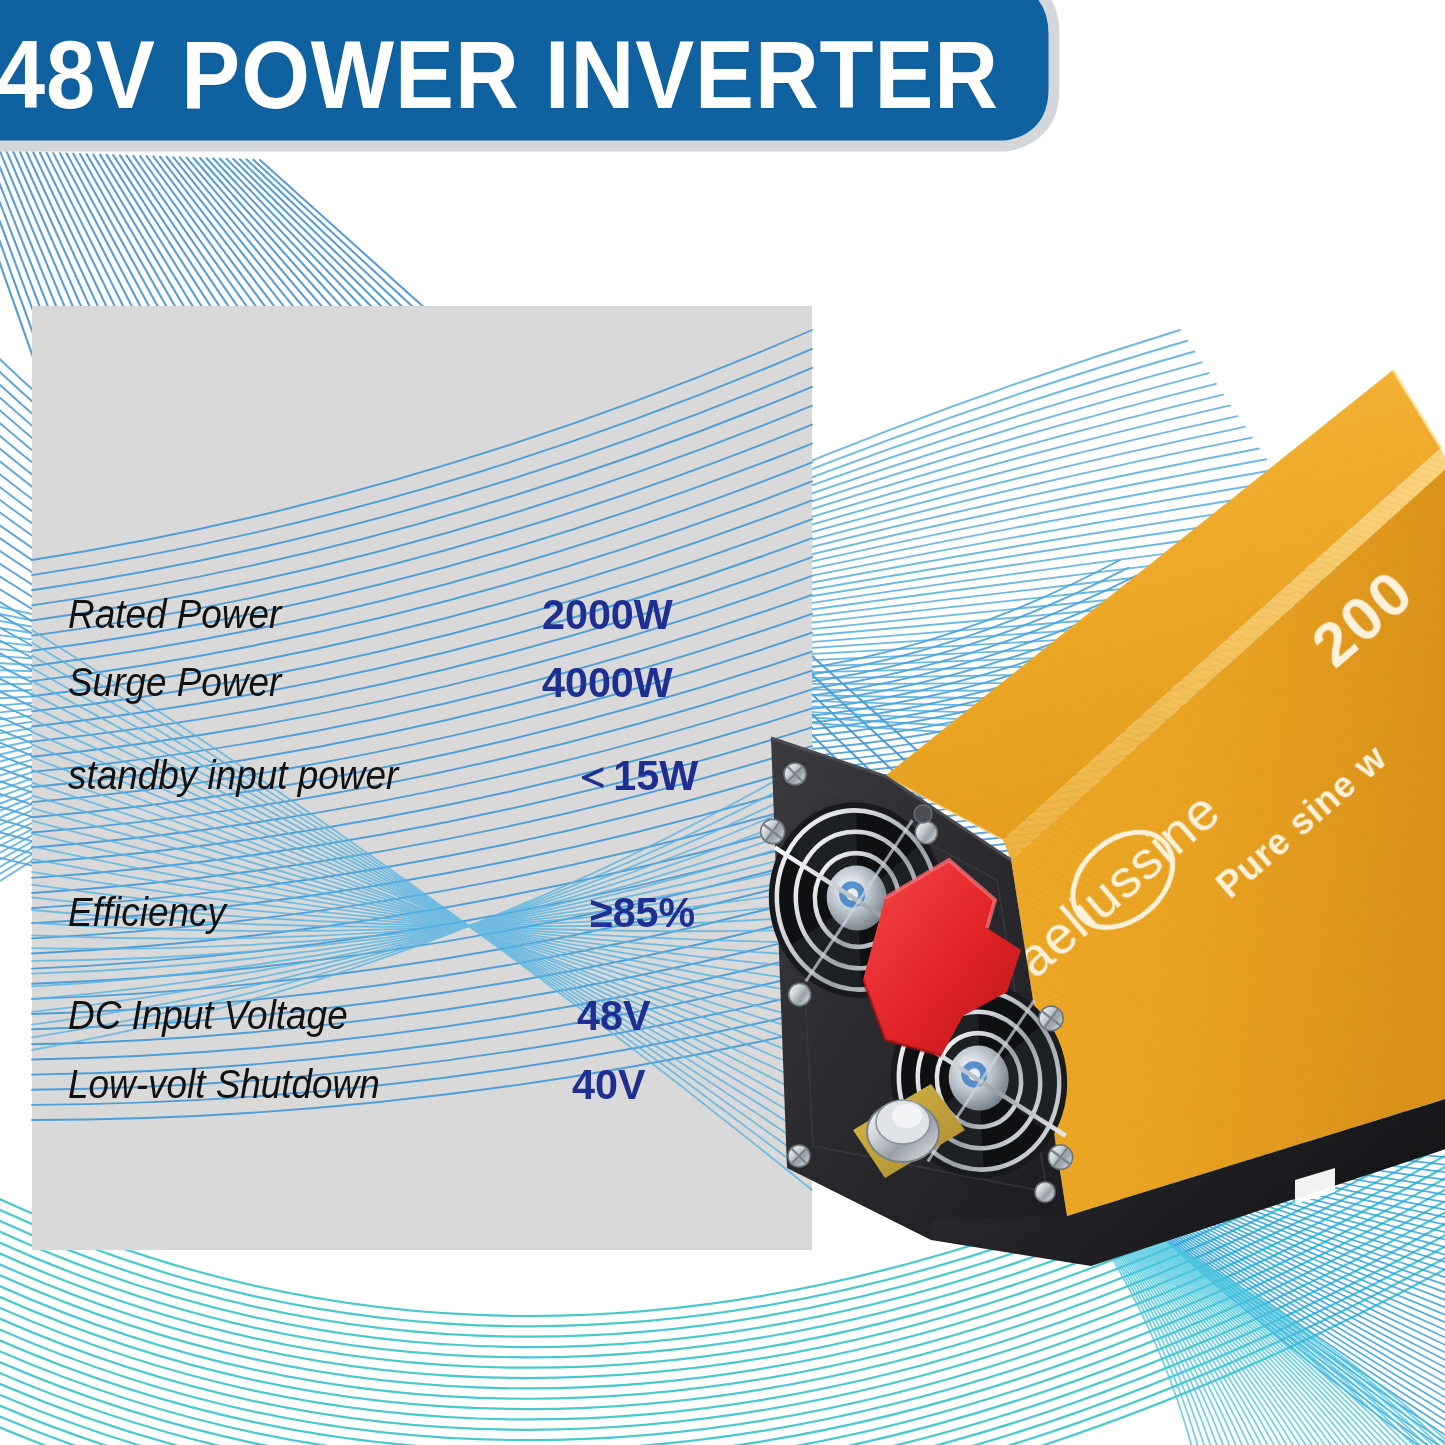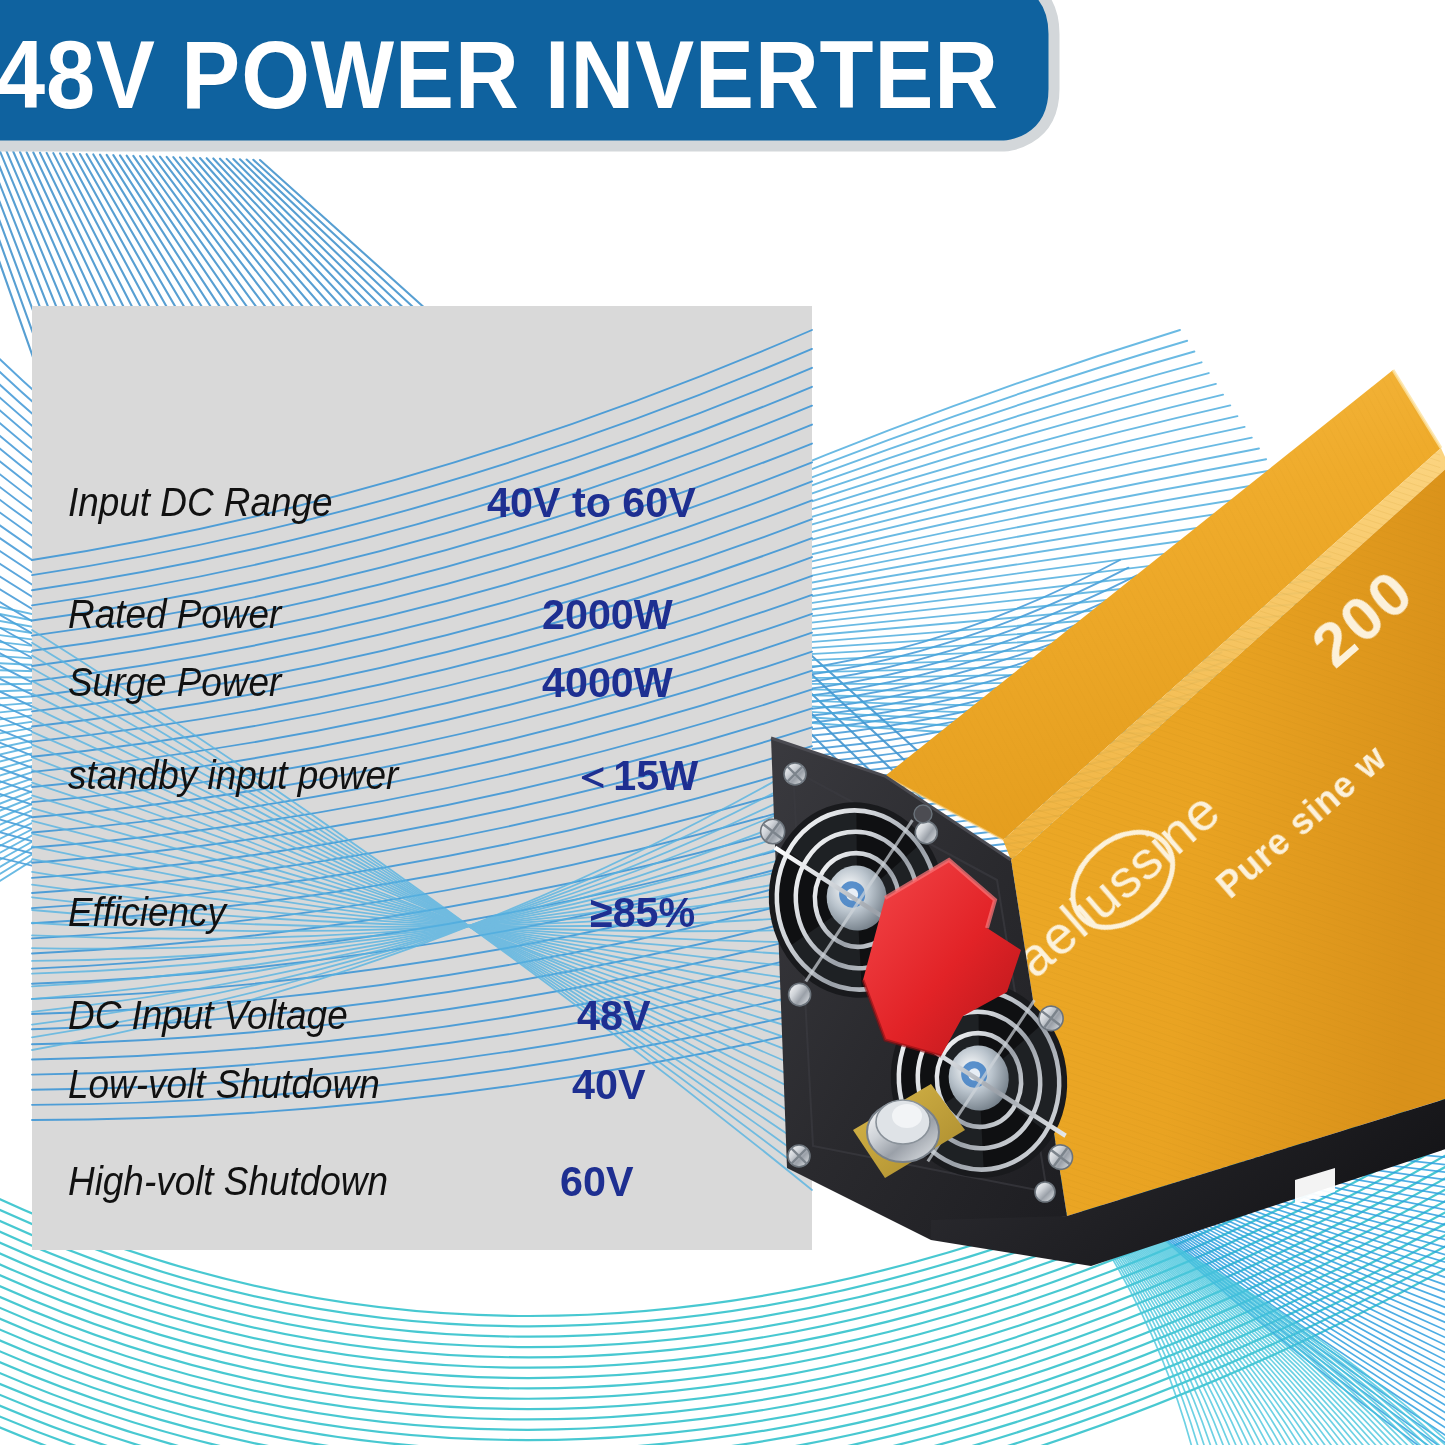--- a/index.html
+++ b/index.html
@@ -432,24 +432,20 @@
   </svg>
 
   <div id="banner">
     <svg viewBox="0 0 1105 166" preserveAspectRatio="none">
       <path id="banner-shape" d="M -20,-20 L 1000,-20 C 1000,-20 1060,-20 1060,40 L 1060,95 C 1060,150 1010,152 1010,152 L -20,152 Z" fill="#0f629f" stroke="#d3d7da" stroke-width="11" stroke-linejoin="round"></path>
     </svg>
   </div>
   <div id="banner-title">48V POWER INVERTER</div>
 
   <div id="spec-rows">
-      <div class="spec-row" style="top: 159px;">
-        <div class="spec-label">Input DC Range</div>
-        <div class="spec-value" style="left: 455px;">40V to 60V</div>
-      </div>
       <div class="spec-row" style="top: 271px;">
         <div class="spec-label">Rated Power</div>
         <div class="spec-value" style="left: 510px;">2000W</div>
       </div>
       <div class="spec-row" style="top: 339px;">
         <div class="spec-label">Surge Power</div>
         <div class="spec-value" style="left: 510px;">4000W</div>
       </div>
       <div class="spec-row" style="top: 432px;">
         <div class="spec-label">standby input power</div>
@@ -460,24 +456,20 @@
         <div class="spec-value" style="left: 558px;">≥85%</div>
       </div>
       <div class="spec-row" style="top: 672px;">
         <div class="spec-label">DC Input Voltage</div>
         <div class="spec-value" style="left: 545px;">48V</div>
       </div>
       <div class="spec-row" style="top: 741px;">
         <div class="spec-label">Low-volt Shutdown</div>
         <div class="spec-value" style="left: 540px;">40V</div>
       </div>
-      <div class="spec-row" style="top: 838px;">
-        <div class="spec-label">High-volt Shutdown</div>
-        <div class="spec-value" style="left: 528px;">60V</div>
-      </div>
     </div>
 
   <div id="product">
     <svg viewBox="0 0 720 930" preserveAspectRatio="none">
       <defs>
         <linearGradient id="gTop" x1="0" y1="0" x2="0.35" y2="1">
           <stop offset="0" stop-color="#f6bb46"></stop>
           <stop offset="0.45" stop-color="#efab2b"></stop>
           <stop offset="1" stop-color="#e49d1d"></stop>
         </linearGradient>

